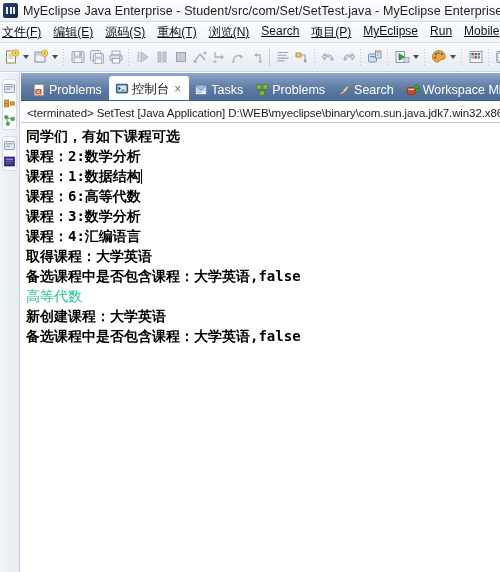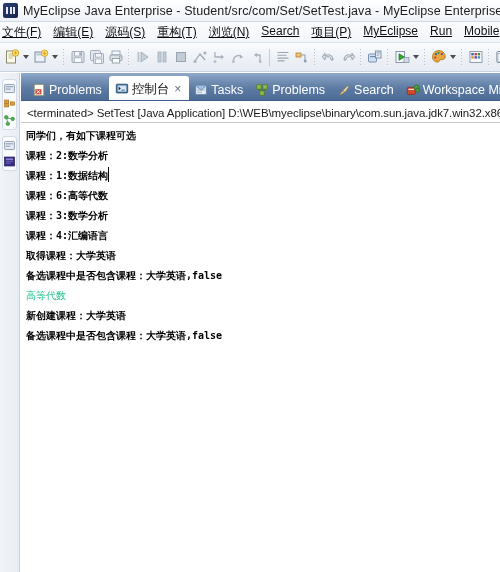--- a/index.html
+++ b/index.html
@@ -108,21 +108,21 @@
   }
   .cons-head{
     font-size:11.5px;color:#1b1b1b;padding:5px 0 3px 6px;white-space:nowrap;
     font-family:"Liberation Sans","DejaVu Sans",sans-serif;
     border-bottom:1px solid #c9c9c9;
     letter-spacing:-0.1px;
   }
   .cons-body{padding:3px 0 0 5px;}
   .cline{
     font-family:"DejaVu Sans Mono","Liberation Mono",monospace;
-    font-size:10px;font-weight:bold;color:#000000;
+    font-size:14px;font-weight:bold;color:#000000;
     line-height:20px;white-space:pre;letter-spacing:0px;
     height:20px;
   }
   .cline.input{color:#22c38f;font-weight:normal;}
   .caret{
     display:inline-block;width:1px;height:15px;background:#000;
     vertical-align:-3px;margin-left:0px;
   }
 </style>
 </head>

